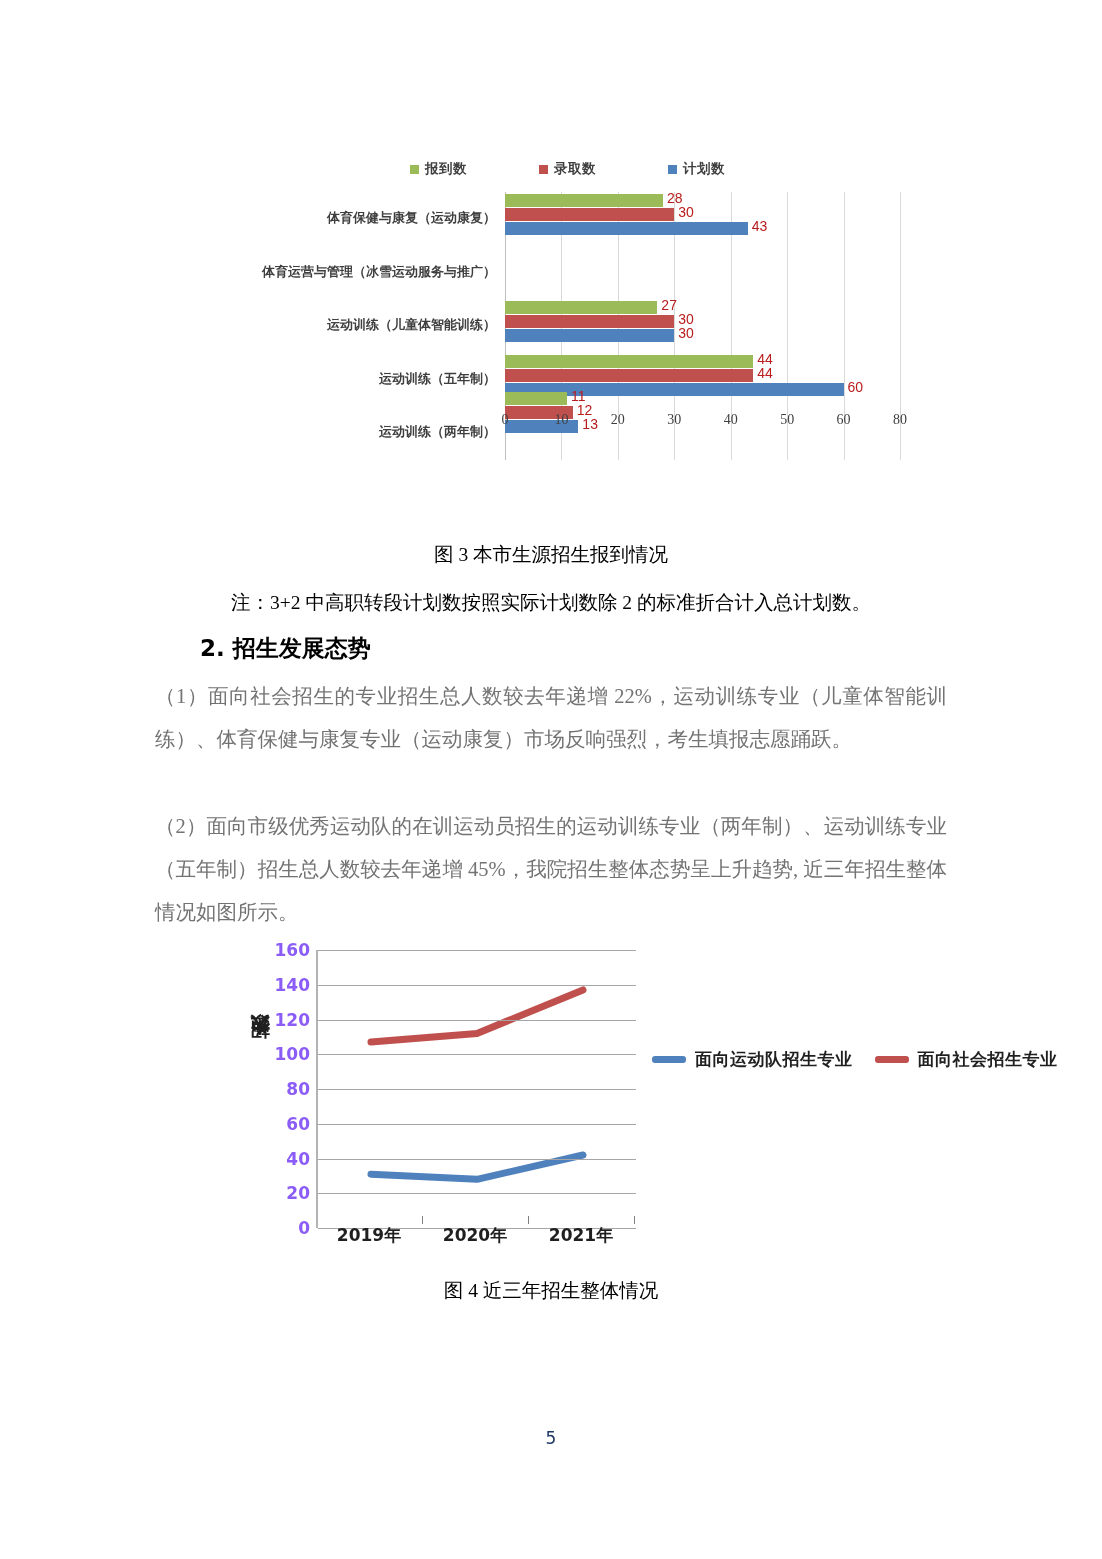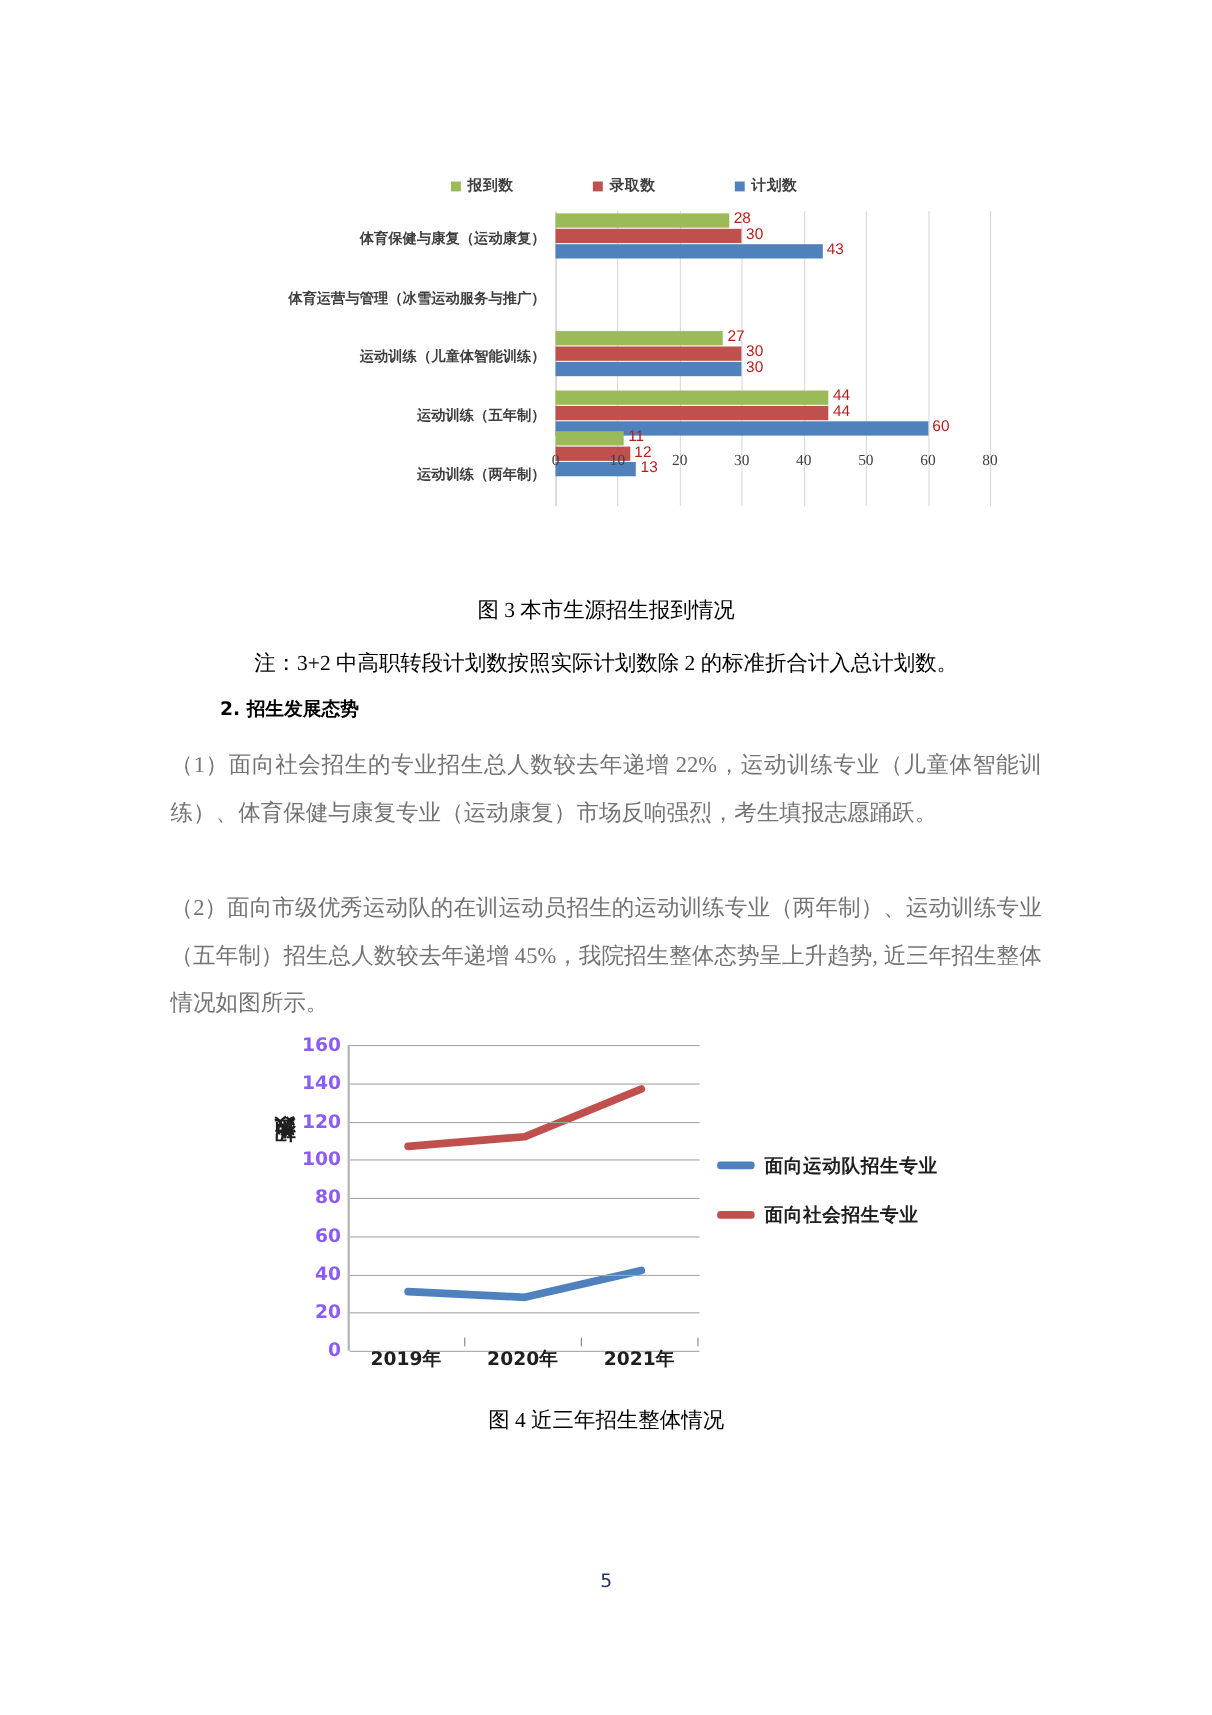--- a/index.html
+++ b/index.html
@@ -160,21 +160,21 @@
     width: 1102px;
     text-align: center;
     font-family: "Liberation Serif", "DejaVu Serif", serif;
     font-size: 19.5px;
     color: #000;
   }
   .section-head {
     position: absolute;
     left: 200px;
     font-family: "DejaVu Sans", sans-serif;
-    font-size: 17px;
+    font-size: 23px;
     font-weight: bold;
     color: #000;
   }
   .para {
     position: absolute;
     left: 155px;
     width: 792px;
     font-family: "Liberation Serif", "DejaVu Serif", serif;
     font-size: 20.5px;
     line-height: 43px;
@@ -244,22 +244,22 @@
     top: 278px;
     width: 1px;
     height: 8px;
     background: #808080;
   }
   .line-legend {
     position: absolute;
     left: 412px;
     top: 110px;
     display: flex;
-    flex-direction: column;
     gap: 22px;
+    align-items: center;
   }
   .ll-entry { display: flex; align-items: center; gap: 9px; }
   .ll-swatch { width: 34px; height: 7px; border-radius: 3px; display: inline-block; }
   .ll-text {
     font-family: "DejaVu Sans", sans-serif;
     font-size: 17px;
     font-weight: bold;
     color: #1f1f1f;
     white-space: nowrap;
     letter-spacing: 0.5px;

